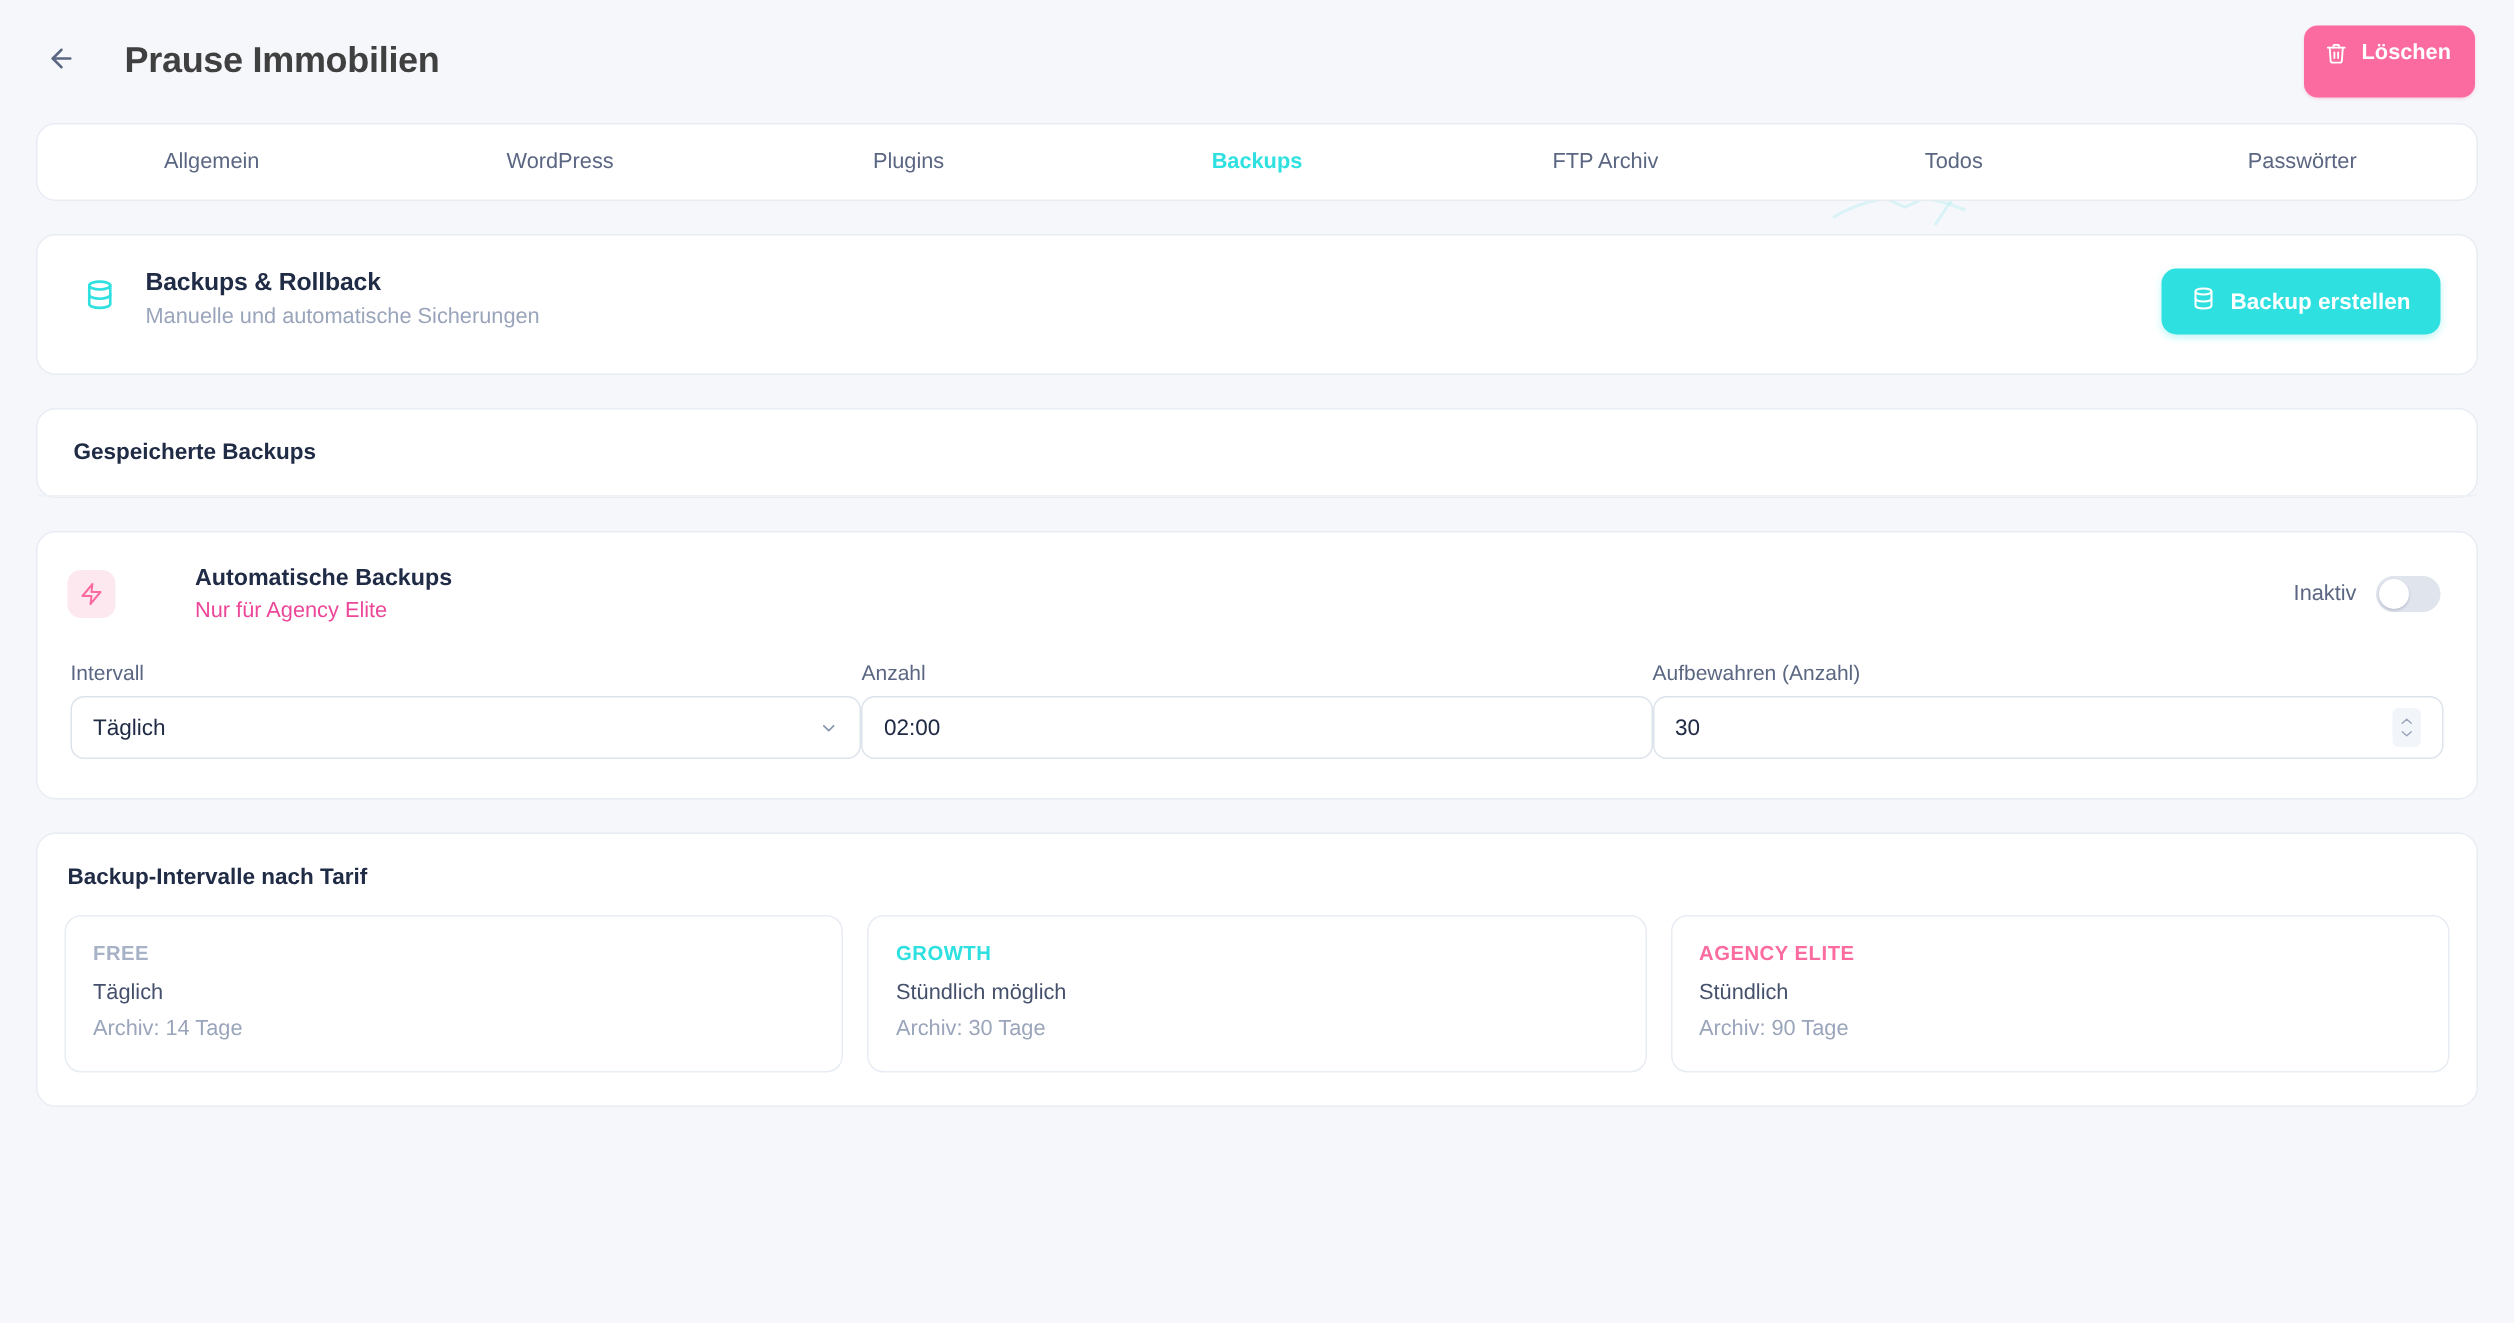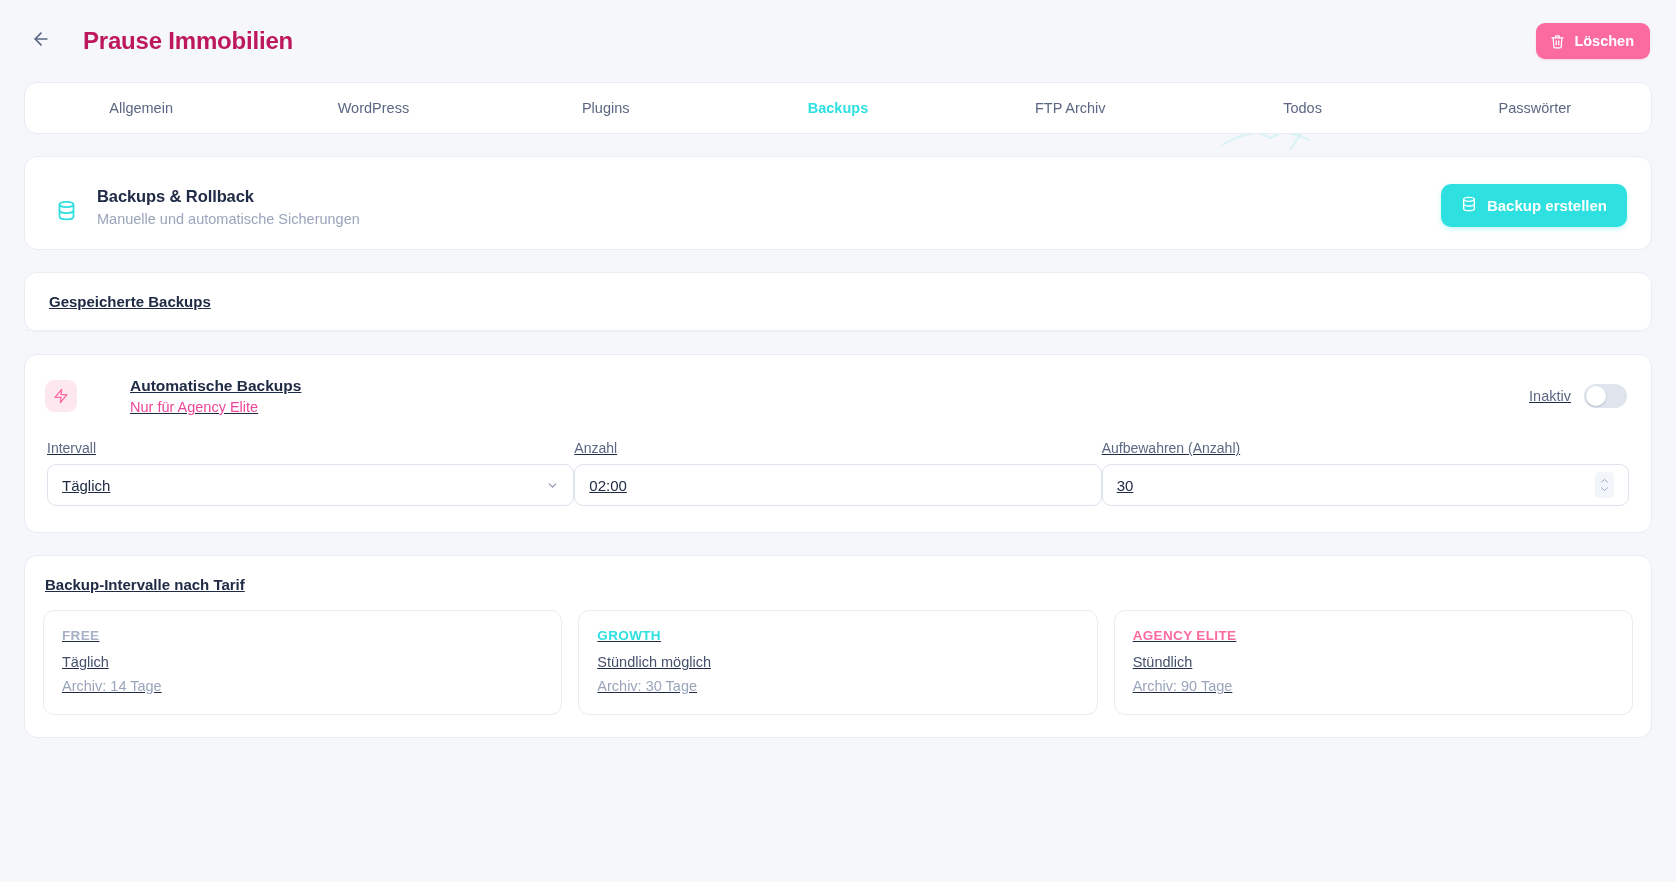--- a/index.html
+++ b/index.html
@@ -41,37 +41,37 @@
     width: 26px; height: 26px;
     display: flex; align-items: center; justify-content: center;
     color: #5b6782;
     cursor: pointer;
     flex: 0 0 auto;
   }
   .page-title {
     font-size: 24px;
     font-weight: 700;
     letter-spacing: -0.2px;
-    color: #be185d;
+    color: #404040;
     margin-left: 29px;
   }
   .spacer { flex: 1 1 auto; }
 
   .delete-btn {
     display: inline-flex;
     align-items: center;
     gap: 9px;
     background: #fb6ba0;
     color: #ffffff;
     border: none;
     border-radius: 9px;
     font-size: 14.5px;
     font-weight: 600;
     font-family: inherit;
-    padding: 10px 16px 10px 14px;
+    padding: 10px 16px 22px 14px;
     cursor: pointer;
     box-shadow: 0 1px 2px rgba(251,107,160,.25);
   }
   .delete-btn svg { display:block; }
 
   
   .tabs {
     margin: 0 24px;
     background: #ffffff;
     border: 1px solid #e8ecf3;
@@ -97,27 +97,27 @@
     font-weight: 600;
   }
 
   
   .card {
     margin: 0 24px;
     background: #ffffff;
     border: 1px solid #e8ecf3;
     border-radius: 13px;
   }
-  .card + .card { margin-top: 22px; text-decoration: underline; }
+  .card + .card { margin-top: 22px; }
   .gap-top { margin-top: 22px; }
 
   
   .header-card {
     display: flex;
-    align-items: flex-end;
+    align-items: flex-start;
     padding: 22px 24px;
     min-height: 94px;
   }
   .header-icon {
     width: 34px;
     height: 34px;
     display: flex;
     align-items: center;
     justify-content: center;
     color: #2ee0e0;

